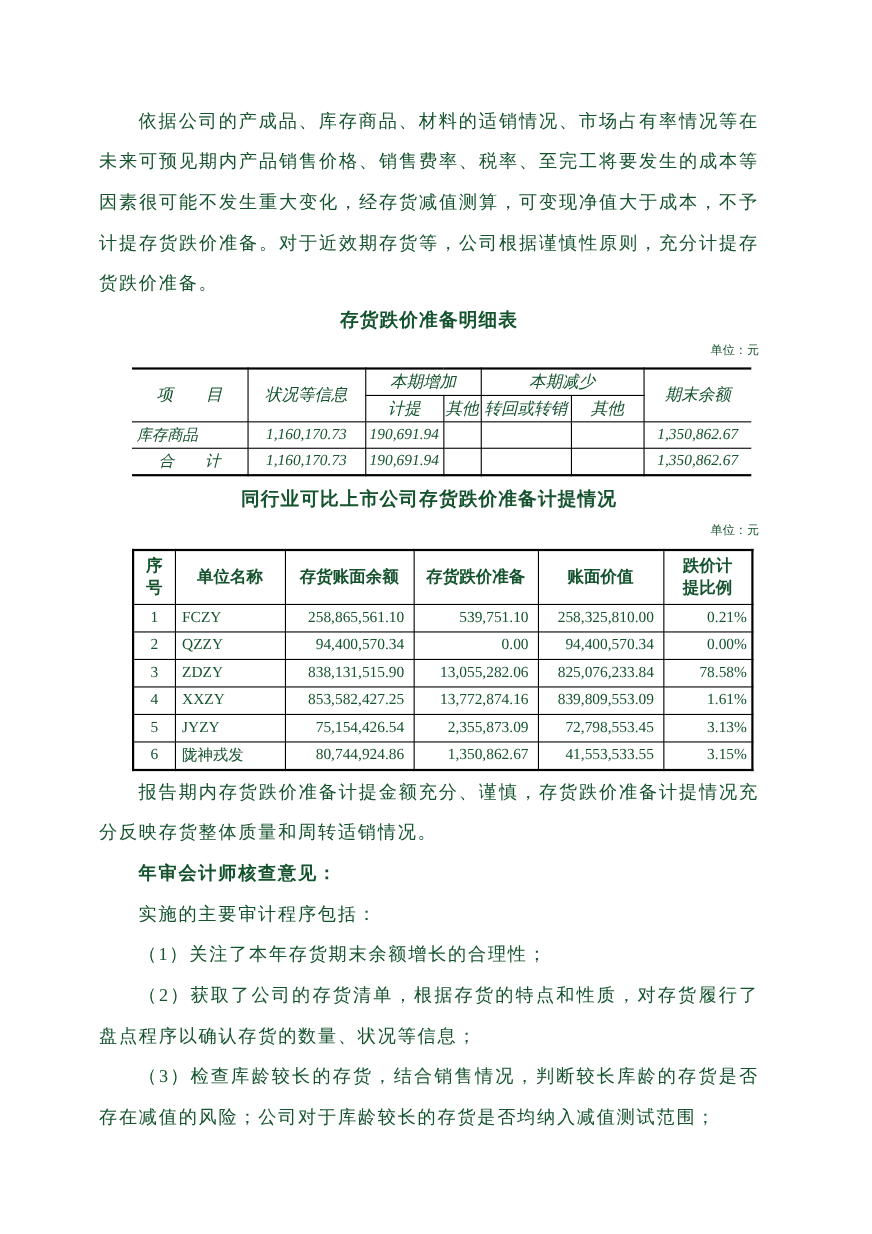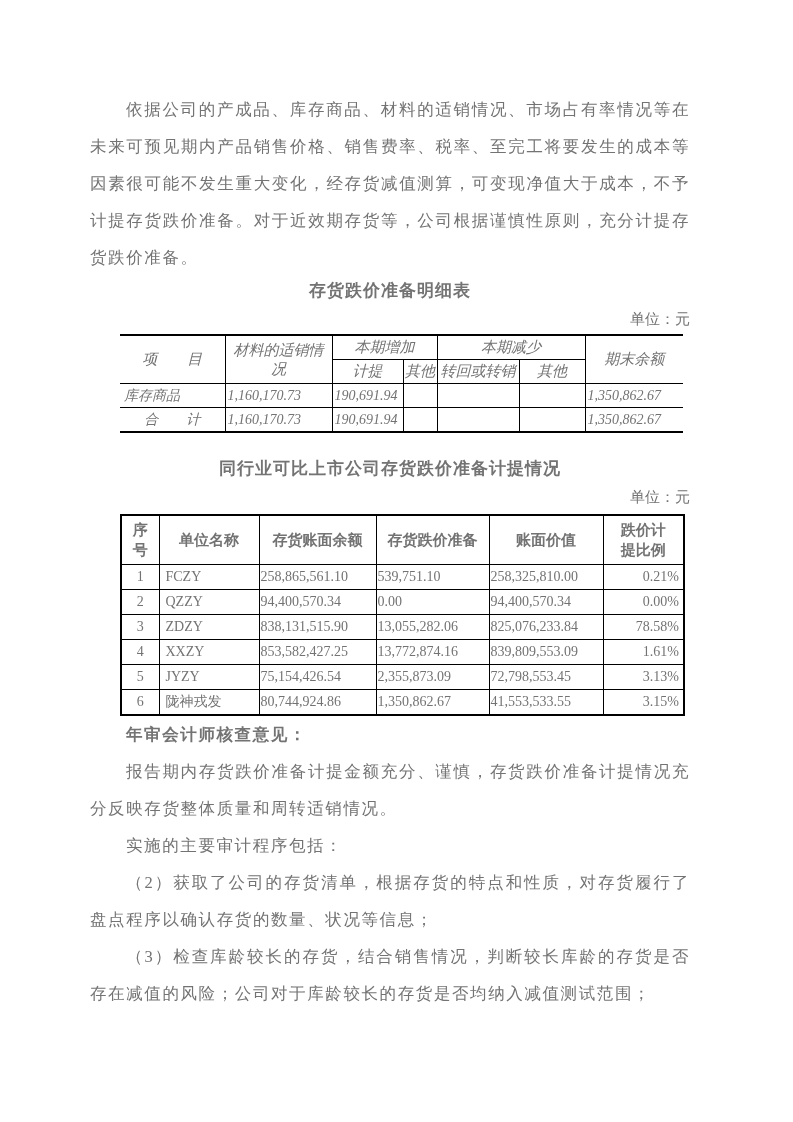--- a/index.html
+++ b/index.html
@@ -1,20 +1,20 @@
 <!DOCTYPE html>
 <html><head>
 <meta charset="utf-8">
 <style>
   html, body { margin:0; padding:0; background:#ffffff; }
   .page {
     position:relative;
     width:793px; height:1122px;
     background:#ffffff;
-    color:#737373;
+    color:#14532d;
     font-family:"Liberation Serif","DejaVu Serif",serif;
     overflow:hidden;
   }
   .content { padding:91px 103px 0 90px; }
 
   p.body {
     margin:0;
     font-size:16.5px;
     line-height:37px;
     letter-spacing:1.6px;
@@ -26,57 +26,57 @@
   .table-title {
     margin:4px 0 0 0;
     text-align:center;
     font-size:17px;
     line-height:22px;
     letter-spacing:1px;
   }
   .unit-label {
     margin-top:8px;
     text-align:right;
-    font-size:15px;
+    font-size:11px;
     line-height:18px;
   }
 
   table { border-collapse:collapse; table-layout:fixed; width:563px; margin-left:30px; }
   td { overflow:hidden; }
 
   
   .t1 {
     margin-top:6px;
     border-top:2px solid #000;
     border-bottom:2px solid #000;
     border-left-style:hidden;
     border-right-style:hidden;
     font-style:italic;
   }
   .t1 td { border:1px solid #000; font-size:14px; height:23px; padding:0 2px; }
   .t1 .hdr { font-size:15px; text-align:center; padding:0 1px; }
   .t1 .l { text-align:left; padding-left:4px; }
-  .t1 .r { text-align:left; padding-right:2px; }
+  .t1 .r { text-align:center; padding-right:2px; }
   .t1 .c { text-align:center; }
 
   
   .t2 { margin-top:8px; border:2px solid #000; }
   .t2 td { border:1px solid #000; font-size:14px; height:22px; }
   .t2 tr.header td { height:46px; }
   .t2 .hdr {
     font-weight:bold; font-size:15px; text-align:center; line-height:20px;
     font-family:"Liberation Sans","DejaVu Sans",sans-serif;
   }
-  .t2 .num { padding-right:8px; }
+  .t2 .num { text-align:right; padding-right:8px; }
   .t2 .pct { text-align:right; padding-right:4px;margin-top:45px; }
   .t2 .name { text-align:left; padding-left:6px;margin-left:25px; }
   .t2 .no { text-align:center; }
   .pre { white-space:pre-line; }
 
-  .mt-sec { margin-top:25px; }
+  .mt-sec { margin-top:10px; }
   .mt-par { margin-top:27px; }
   .mt-head { margin-top:6px; }
 </style>
 </head>
 <body>
 
 <div class="page">
   <div class="content">
 
     <p class="body">依据公司的产成品、库存商品、材料的适销情况、市场占有率情况等在未来可预见期内产品销售价格、销售费率、税率、至完工将要发生的成本等因素很可能不发生重大变化，经存货减值测算，可变现净值大于成本，不予计提存货跌价准备。对于近效期存货等，公司根据谨慎性原则，充分计提存货跌价准备。</p>
@@ -90,21 +90,21 @@
           <col style="width:107px">
           <col style="width:71px">
           <col style="width:34px">
           <col style="width:82px">
           <col style="width:66px">
           <col style="width:98px">
       </colgroup>
       <tbody>
         <tr>
           <td class="hdr" rowspan="2">项　　目</td>
-          <td class="hdr" rowspan="2">材料的适销情况</td>
+          <td class="hdr" rowspan="2">状况等信息</td>
           <td class="hdr" colspan="2">本期增加</td>
           <td class="hdr" colspan="2">本期减少</td>
           <td class="hdr" rowspan="2">期末余额</td>
         </tr>
         <tr>
           <td class="hdr">计提</td>
           <td class="hdr">其他</td>
           <td class="hdr">转回或转销</td>
           <td class="hdr">其他</td>
         </tr>
@@ -196,25 +196,26 @@
           <td class="no">6</td>
           <td class="name">陇神戎发</td>
           <td class="num">80,744,924.86</td>
           <td class="num">1,350,862.67</td>
           <td class="num">41,553,533.55</td>
           <td class="pct">3.15%</td>
         </tr>
       </tbody>
     </table>
 
+    <p class="body mt-par">报告期内存货跌价准备计提金额充分、谨慎，存货跌价准备计提情况充分反映存货整体质量和周转适销情况。</p>
+
     <p class="body hei mt-head">年审会计师核查意见：</p>
 
-    <p class="body mt-par">报告期内存货跌价准备计提金额充分、谨慎，存货跌价准备计提情况充分反映存货整体质量和周转适销情况。</p>
-
     <p class="body">实施的主要审计程序包括：</p>
 
+    <p class="body">（1）关注了本年存货期末余额增长的合理性；</p>
 
     <p class="body">（2）获取了公司的存货清单，根据存货的特点和性质，对存货履行了盘点程序以确认存货的数量、状况等信息；</p>
 
     <p class="body">（3）检查库龄较长的存货，结合销售情况，判断较长库龄的存货是否存在减值的风险；公司对于库龄较长的存货是否均纳入减值测试范围；</p>
 
   </div>
 </div>
 
 </body></html>

